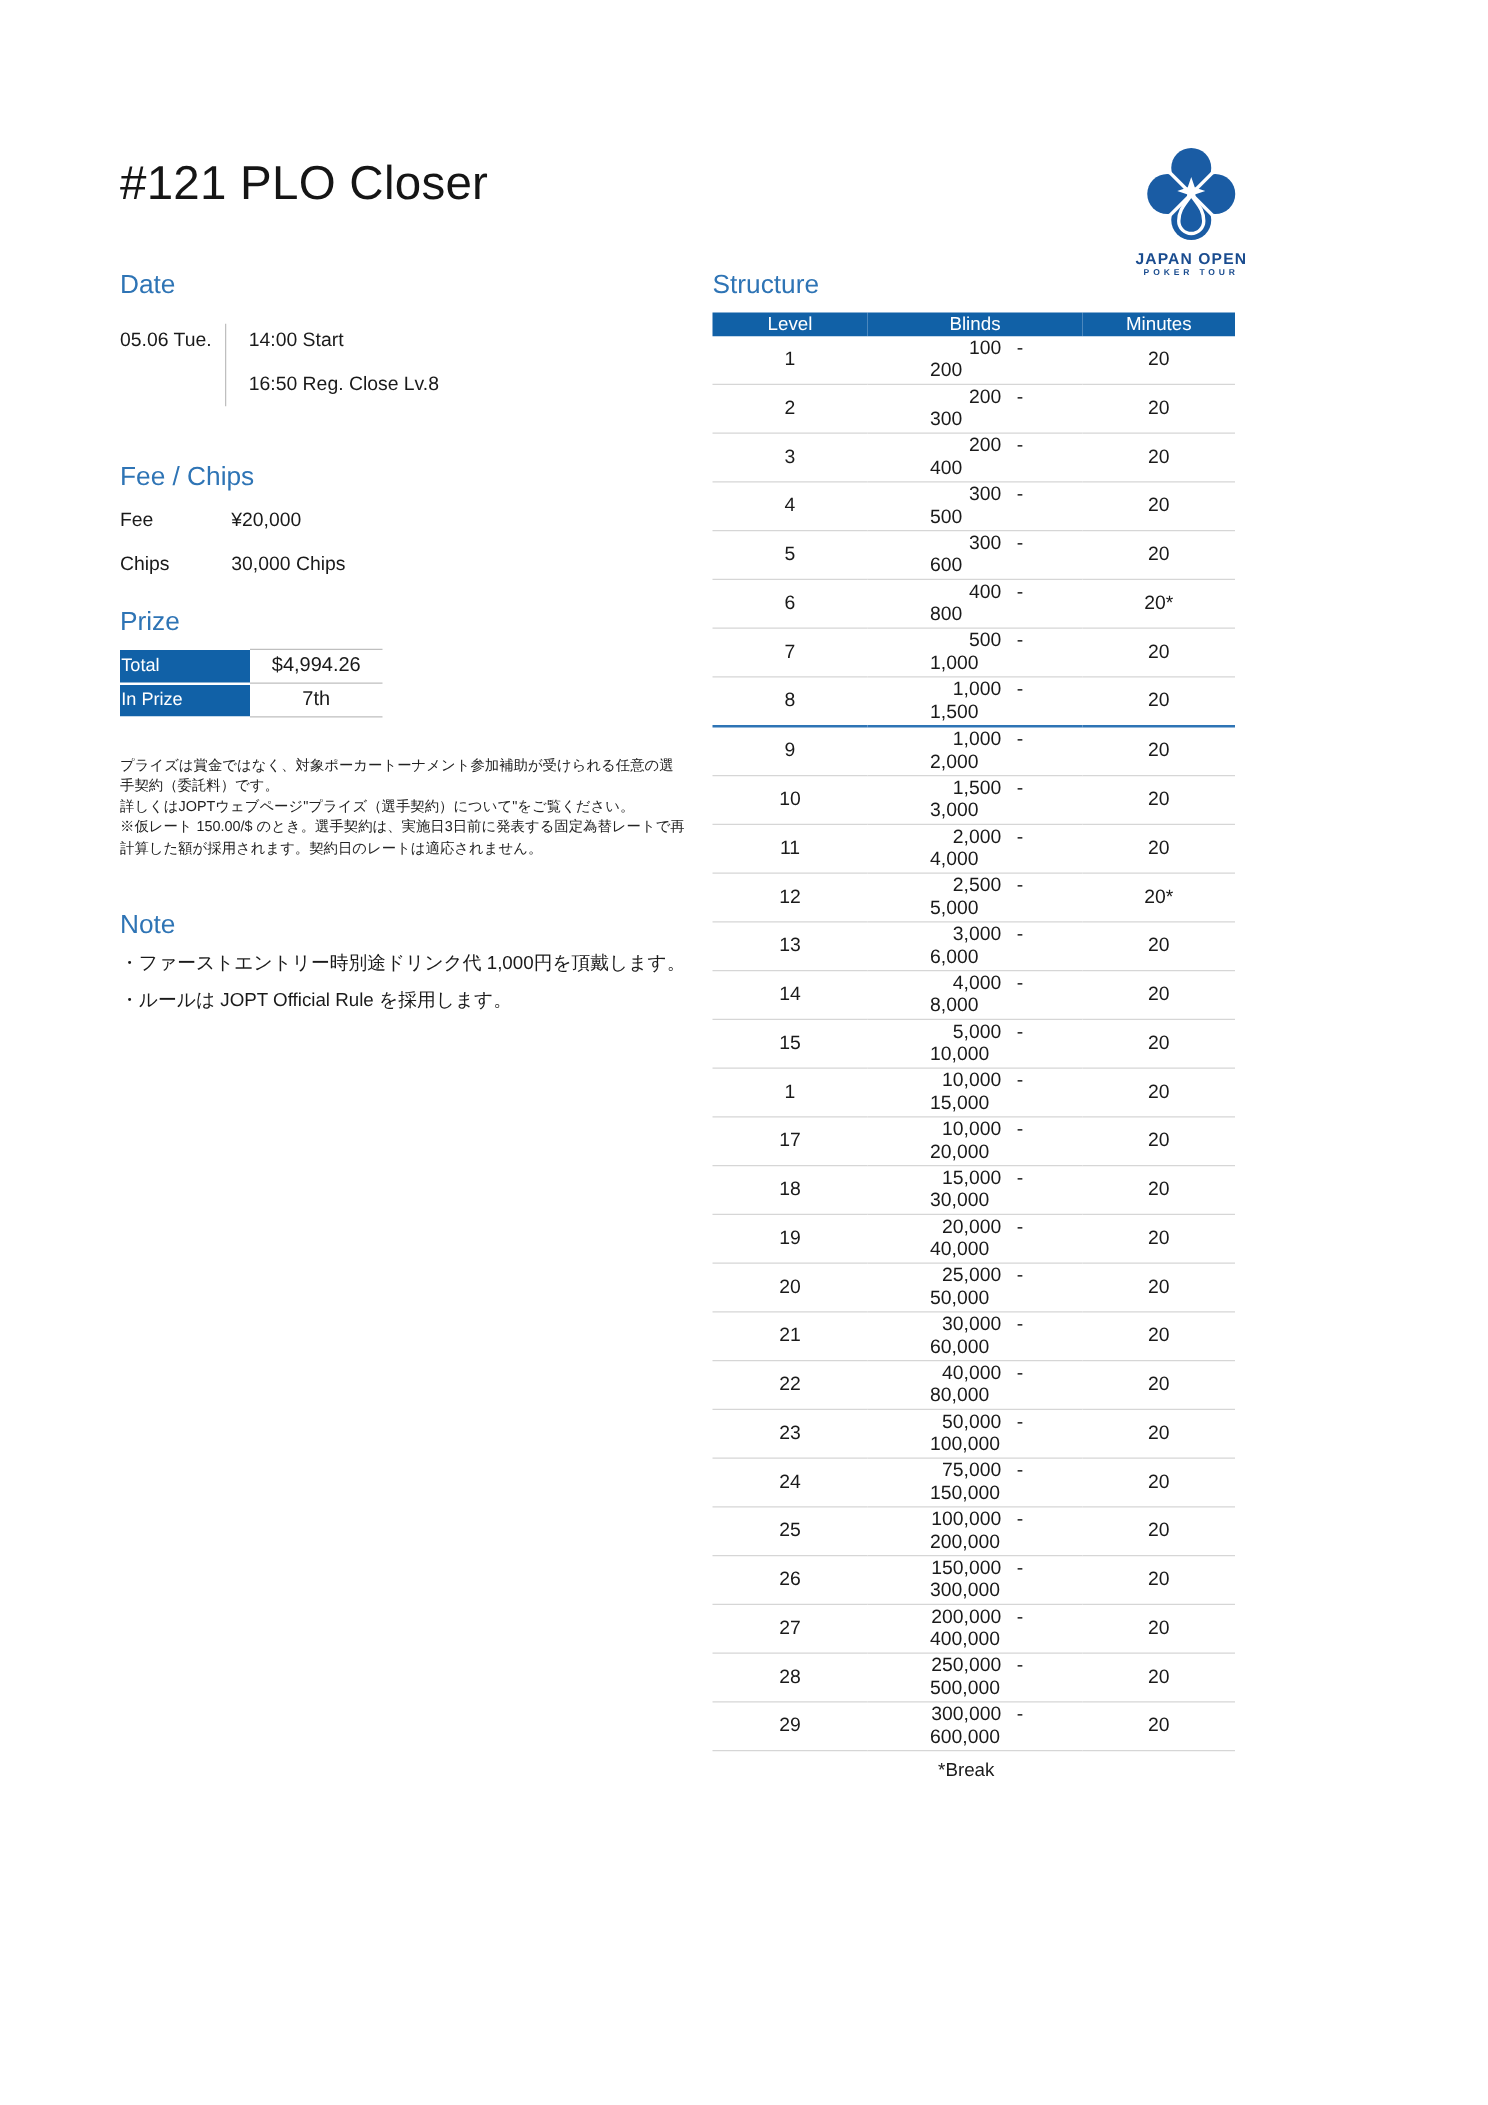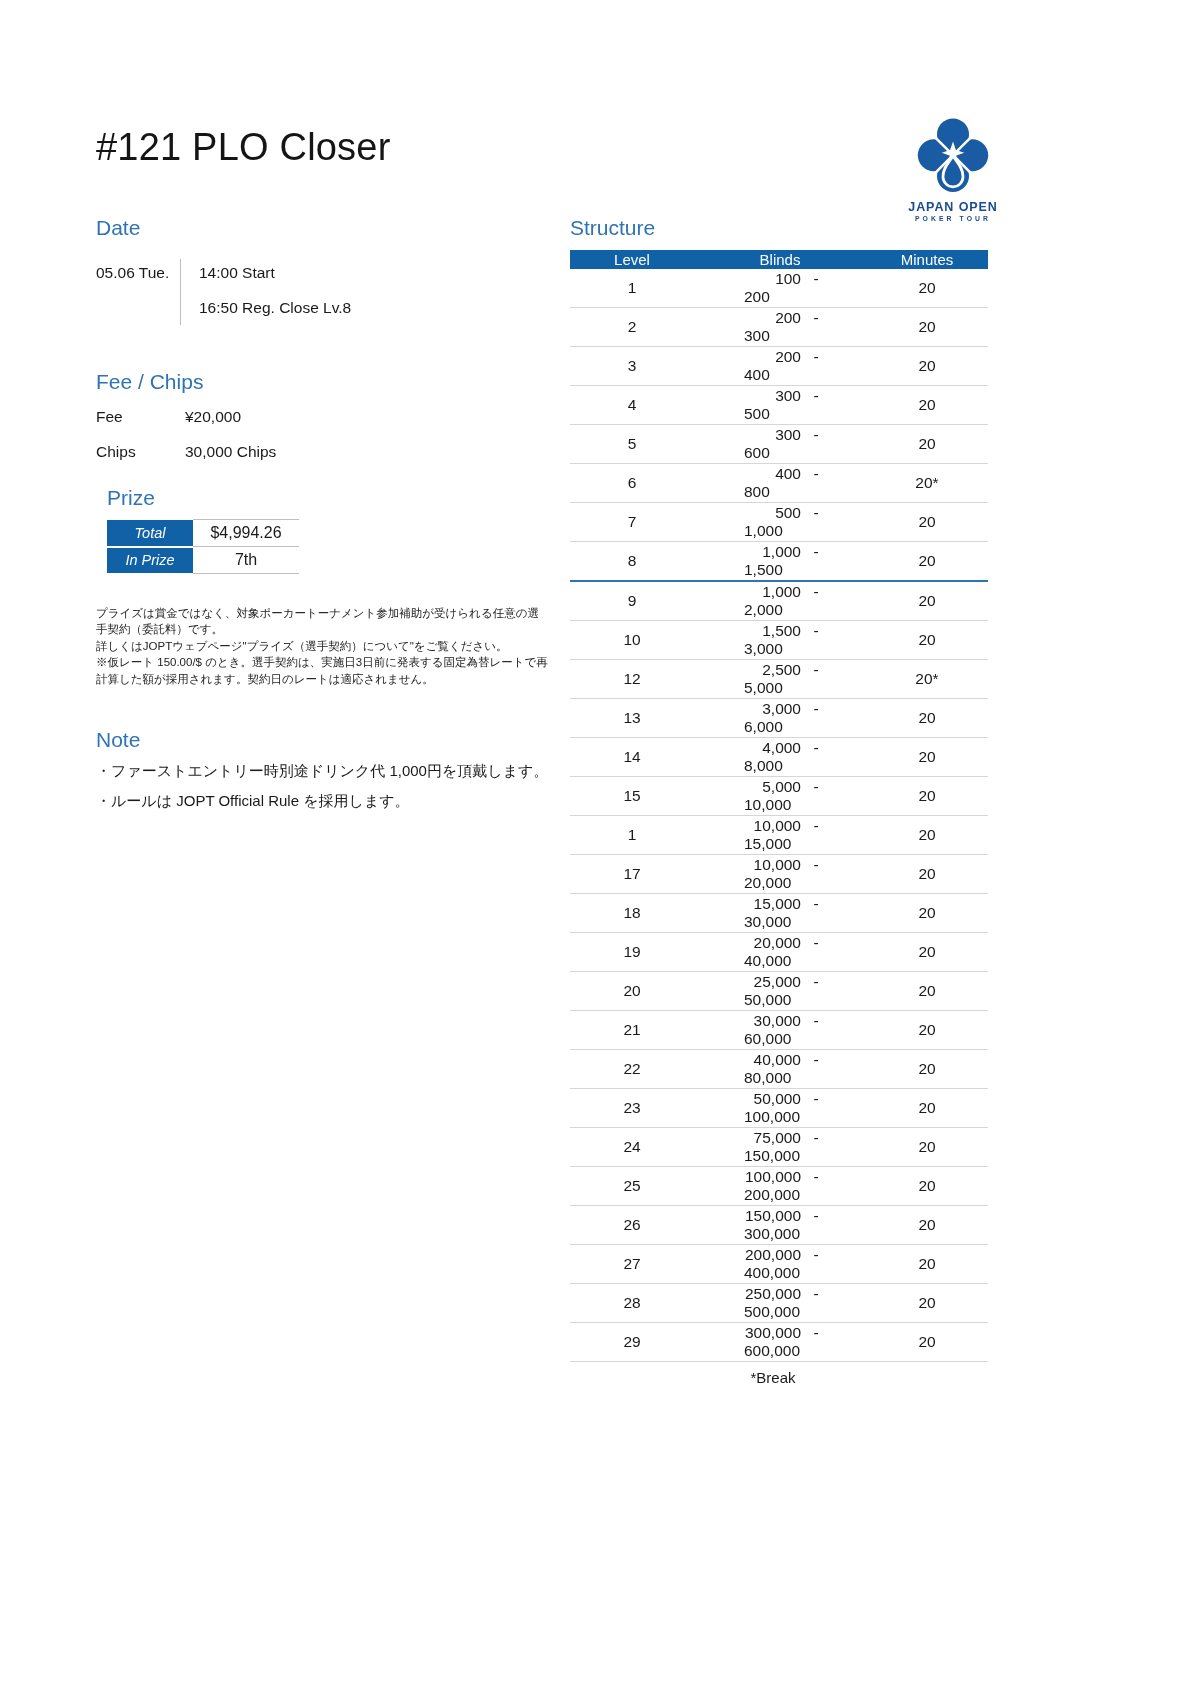--- a/index.html
+++ b/index.html
@@ -32,25 +32,25 @@
   .date-day{width:84px;font-size:15.5px;padding-top:5px;}
   .vline{width:1px;background:#BFBFBF;height:66px;margin-right:18px;}
   .date-lines{font-size:15.5px;padding-top:5px;}
   .date-lines .l2{margin-top:17px;}
 
   .sec-fee{margin-top:44px;}
   .kv{display:flex;margin-top:13px;font-size:15.5px;line-height:22px;}
   .kv:first-of-type{margin-top:11px;}
   .kv .k{width:89px;}
 
-  .sec-prize{margin-top:22px;margin-left:11px;}
+  .sec-prize{margin-top:22px;}
   .prize-table{margin-top:8px;border-collapse:collapse;}
   .prize-table td{height:27px;vertical-align:middle;}
-  .prize-table .pl{width:86px;background:var(--accent_blue,#1161A7);color:#fff;text-align:center;
-                   font-size:14.5px;border-bottom:2px solid #fff;font-style:italic;}
+  .prize-table .pl{width:104px;background:var(--accent_blue,#1161A7);color:#fff;text-align:left;
+                   font-size:14.5px;border-bottom:2px solid #fff;}
   .prize-table .pv{width:106px;text-align:center;font-size:16px;
                    border-top:1px solid #BFBFBF;border-bottom:1px solid #BFBFBF;}
 
   .fine-print{margin-top:30px;width:452px;font-size:11.5px;line-height:16.5px;color:#222;}
   .fine-print p{margin:0;}
 
   .sec-note{margin-top:40px;}
   .sec-note p{margin:6px 0 0;font-size:15px;line-height:24px;}
 
   
@@ -242,20 +242,27 @@
   </tr>
 
   <tr>
     <td class="c-level">10</td>
     <td class="c-blinds">
       <span class="sb">1,500</span><span class="dash">-</span><span class="bb">3,000</span>
     </td>
     <td class="c-min">20</td>
   </tr>
 
+  <tr>
+    <td class="c-level">11</td>
+    <td class="c-blinds">
+      <span class="sb">2,000</span><span class="dash">-</span><span class="bb">4,000</span>
+    </td>
+    <td class="c-min">20</td>
+  </tr>
 
   <tr>
     <td class="c-level">12</td>
     <td class="c-blinds">
       <span class="sb">2,500</span><span class="dash">-</span><span class="bb">5,000</span>
     </td>
     <td class="c-min">20*</td>
   </tr>
 
   <tr>

